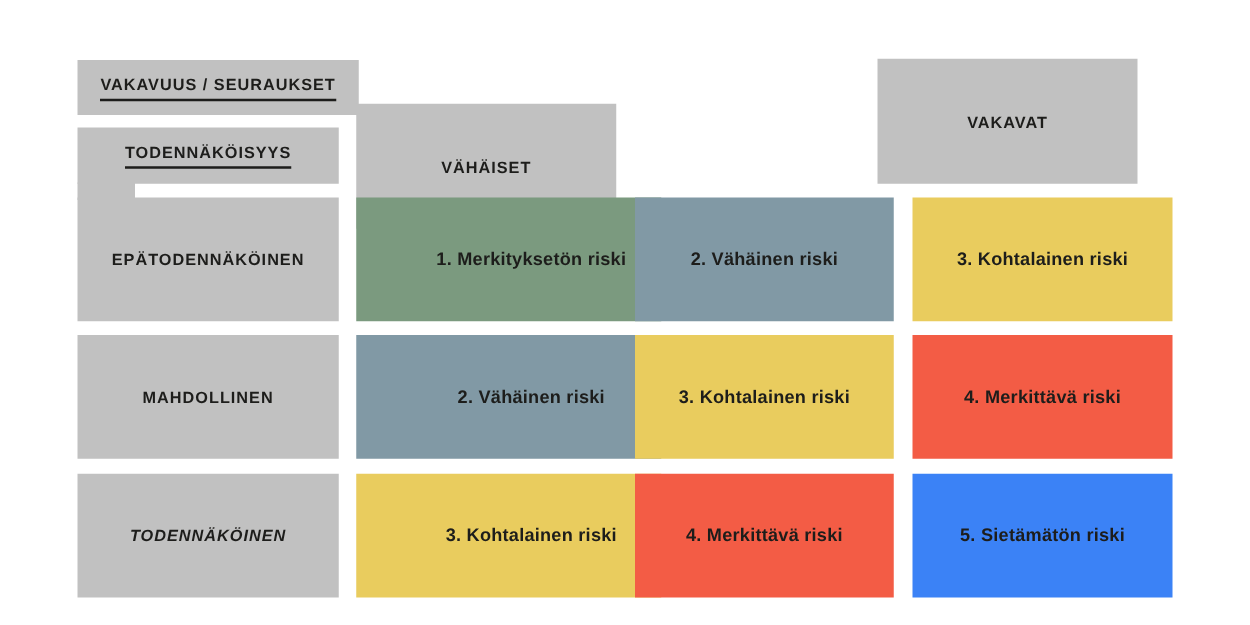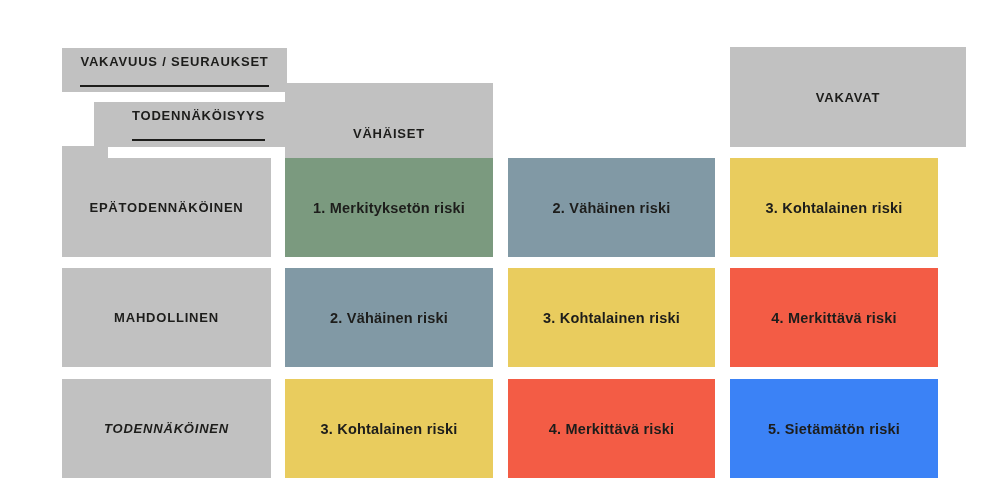--- a/index.html
+++ b/index.html
@@ -20,49 +20,49 @@
     text-align:center;
   }
   .hdr{
     font-size:13px;
     font-weight:bold;
     letter-spacing:0.8px;
     text-transform:uppercase;
   }
   .underlined{
     border-bottom:2px solid #1d1d1b;
-    padding-bottom:16px;
+    padding-bottom:4px;
   }
   .cell{
     position:absolute;
     display:flex;
     align-items:center;
     justify-content:center;
     text-align:center;
     font-size:14.5px;
     font-weight:bold;
     letter-spacing:0.2px;
     color:#1d1d1b;
   }
   
   #corner-severity   {left:62px;  top:48px;  width:225px; height:44px;}
-  #corner-probability{left:62px;  top:102px; width:209px; height:45px;margin-left:32px;}
+  #corner-probability{left:62px;  top:102px; width:209px; height:45px;}
   #corner-connector  {left:62px;  top:146px; width:46px;  height:14px;}
   .colhdr{top:47px; height:100px;}
   #colhdr-0{left:285px; width:208px;margin-top:36px;}
   #colhdr-1{left:508px; width:207px;}
-  #colhdr-2{left:730px; width:236px;text-align:right;}
+  #colhdr-2{left:702px; width:208px;text-align:right;}
   .rowlbl{left:62px; width:209px; height:99px;}
   #rowlbl-0{top:158px;}
   #rowlbl-1{top:268px;}
   #rowlbl-2{top:379px;font-style:italic;}
   .r0{top:158px; height:99px;}
   .r1{top:268px; height:99px;}
   .r2{top:379px; height:99px;}
-  .c0{left:285px; width:208px;}
+  .c0{left:285px; width:208px;padding-left:36px;}
   .c1{left:508px; width:207px;}
   .c2{left:730px; width:208px;}
 </style>
 </head>
 <body>
 
 <div id="stage">
 
   <div class="box hdr" id="corner-severity">
     <span class="underlined">VAKAVUUS / SEURAUKSET</span>

